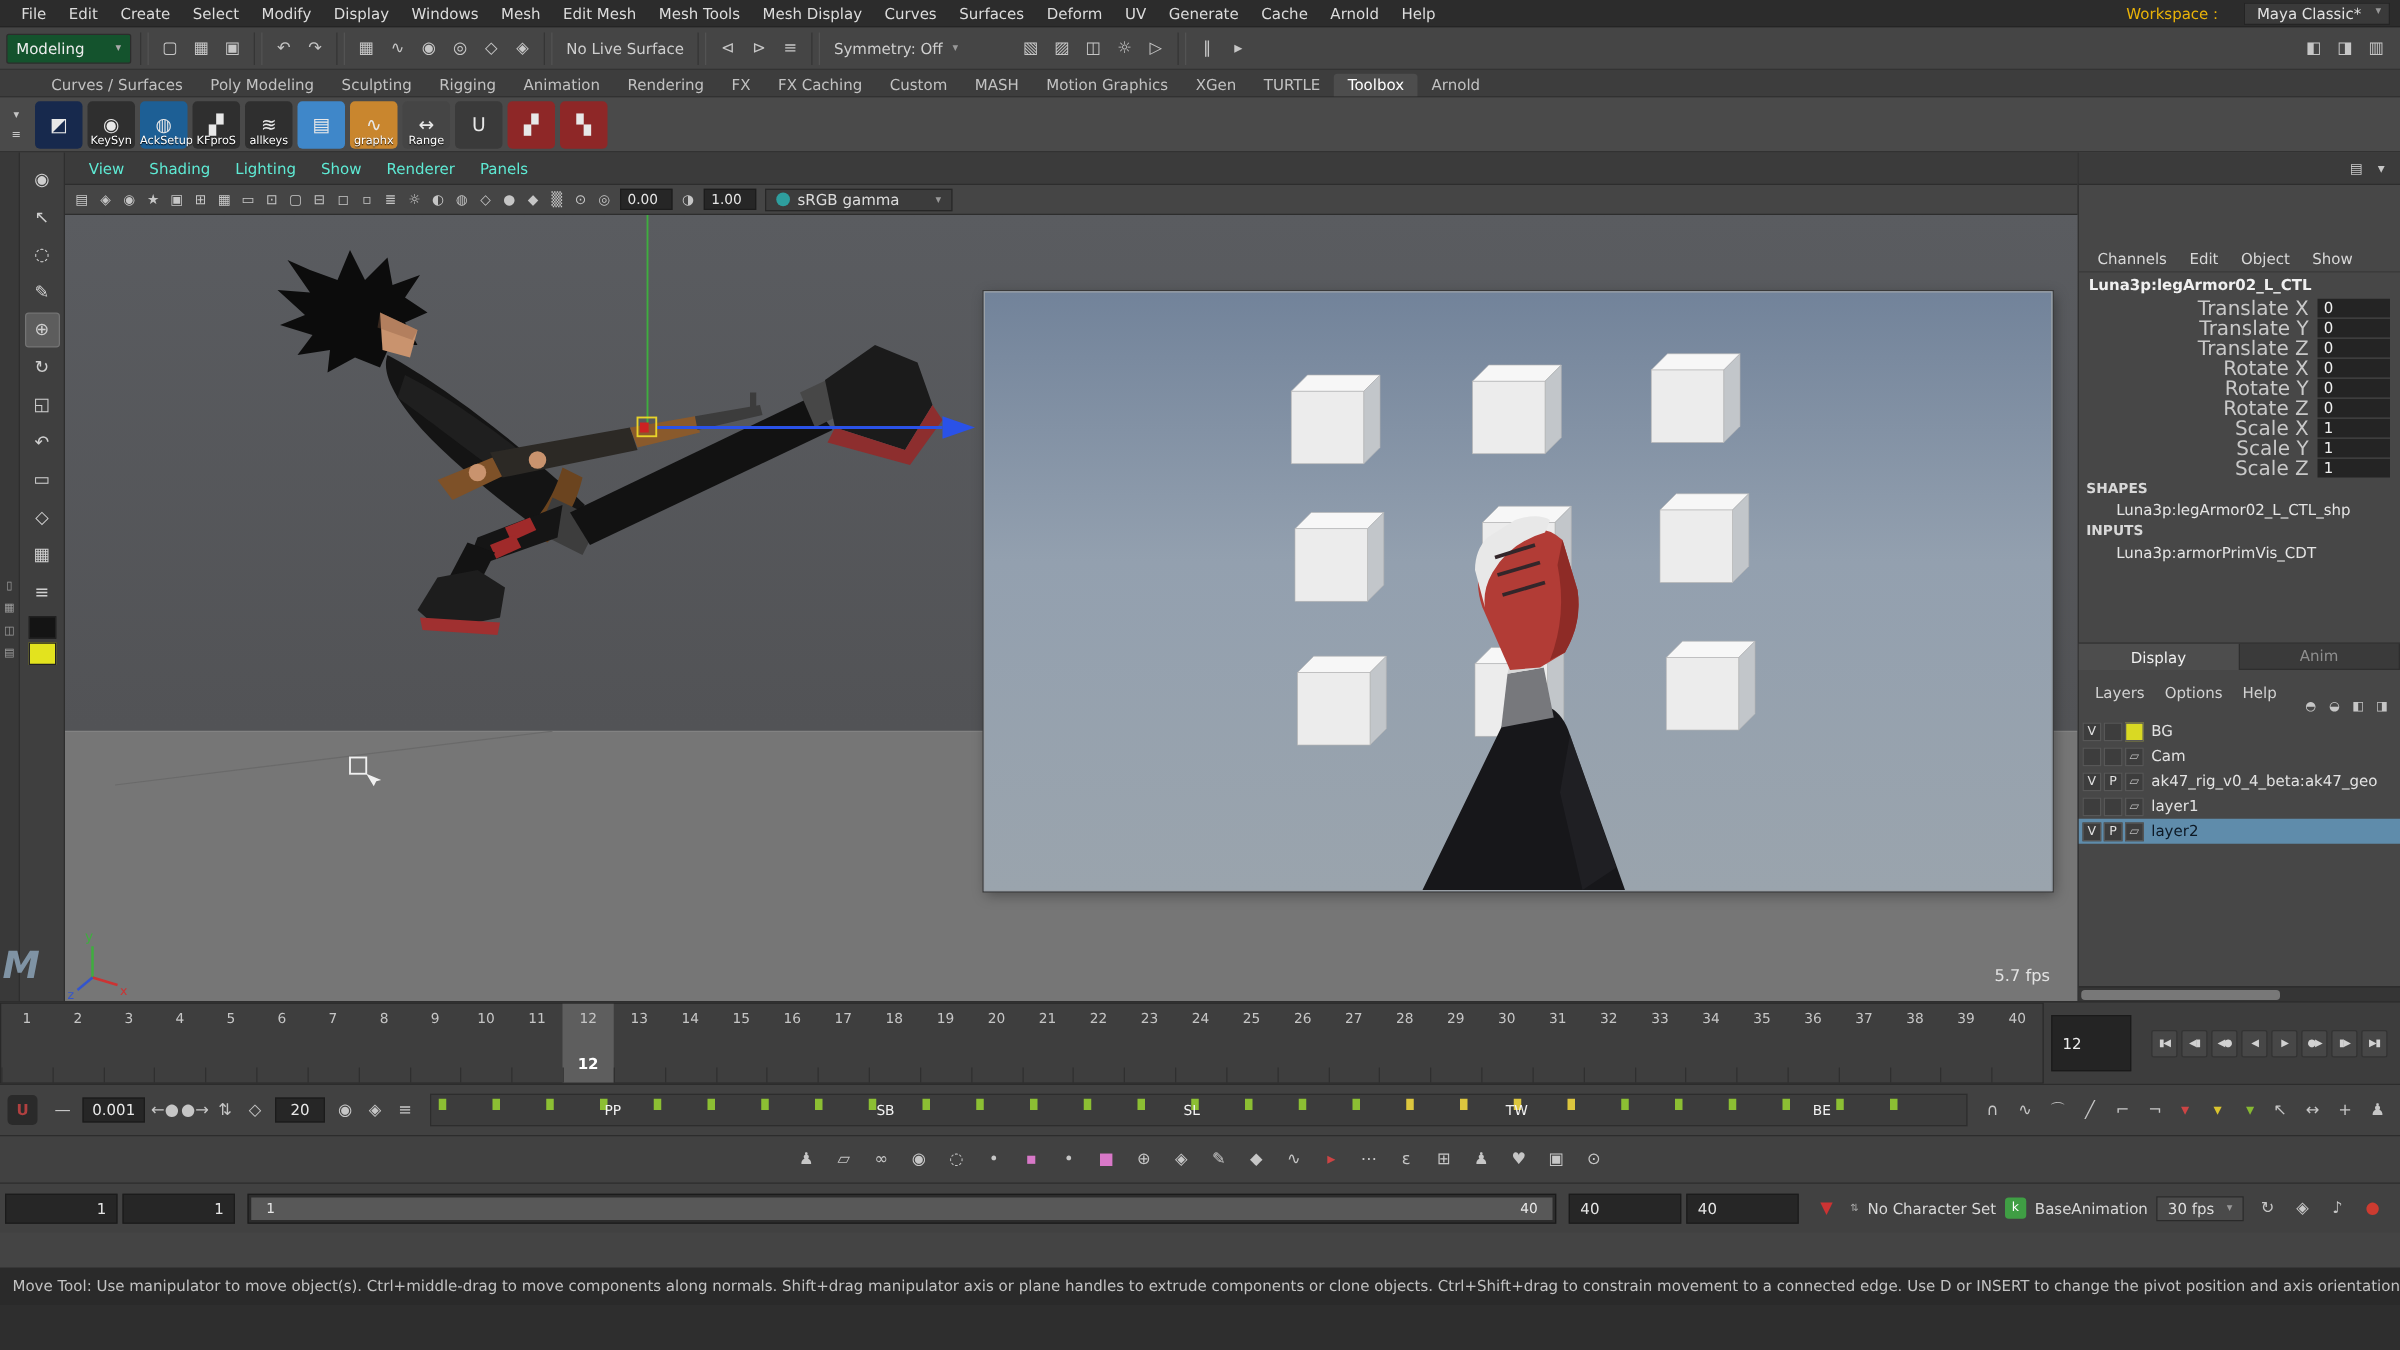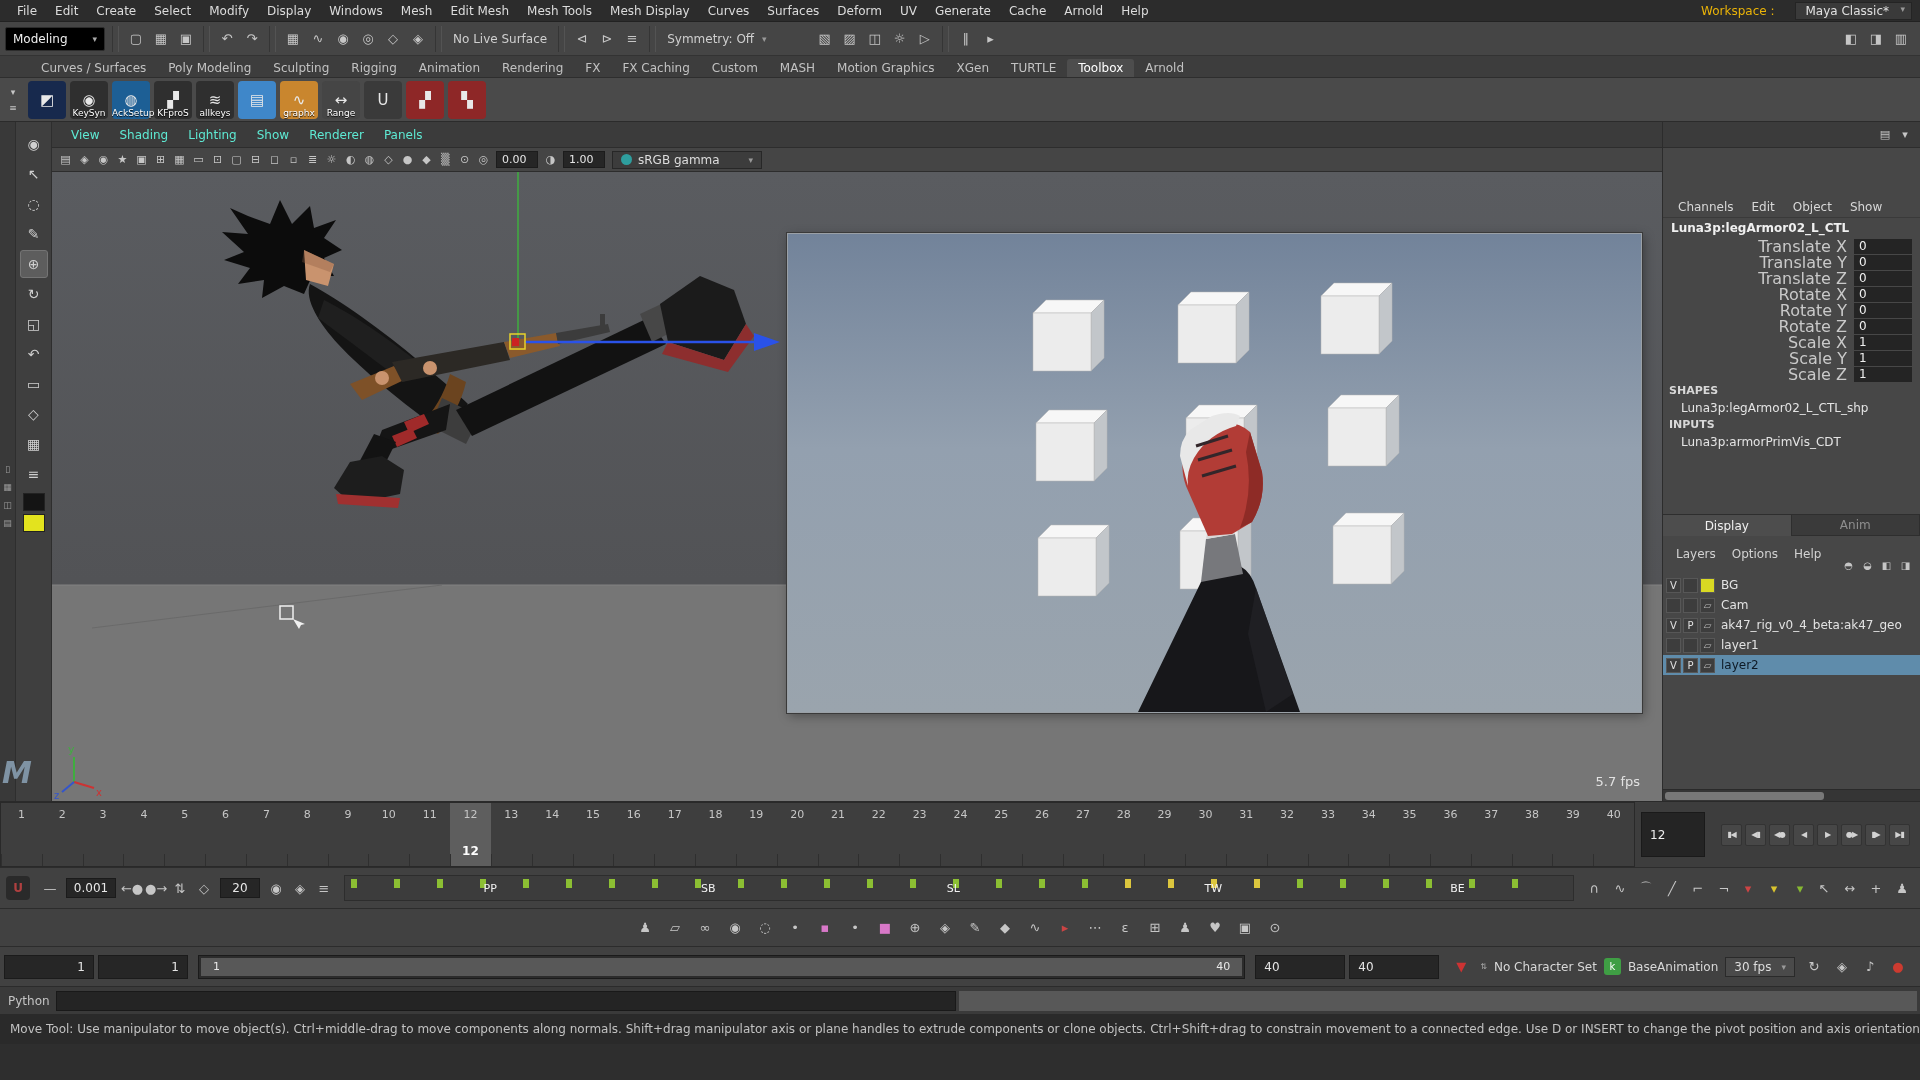--- a/index.html
+++ b/index.html
@@ -12,21 +12,21 @@
   display:flex;align-items:center;padding:0 8px;border-bottom:1px solid #222;}
 .menubar .mitem{padding:2px 9px;color:#dcdcdc;font-size:12px;white-space:nowrap;cursor:default;}
 .menubar .spacer{flex:1;}
 .ws-label{color:#eab308;margin-right:20px;}
 .ws-value{background:#3a3a3a;border:1px solid #242424;color:#e0e0e0;padding:1px 22px 1px 10px;position:relative;}
 .ws-value::after{content:"▾";position:absolute;right:6px;color:#999;font-size:9px;}
 
 
 .statusline{position:absolute;top:22px;left:0;right:0;height:34px;background:#454545;
   border-bottom:1px solid #333;display:flex;align-items:center;padding:0 5px;}
-.menuset{width:100px;height:24px;background:#000000;border:1px solid #2c2c2c;border-radius:2px;
+.menuset{width:100px;height:24px;background:#14532d;border:1px solid #2c2c2c;border-radius:2px;
   display:flex;align-items:center;justify-content:space-between;padding:0 7px;color:#eee;margin-right:4px;}
 .menuset .arrow{font-size:9px;color:#aaa;}
 .sl-group{display:flex;align-items:center;gap:1px;padding:0 2px;}
 .sl-div{width:7px;height:26px;border-left:1px solid #353535;border-right:1px solid #535353;margin:0 3px;}
 .icon{width:24px;height:24px;display:flex;align-items:center;justify-content:center;
   color:#c6c6c6;font-size:13px;cursor:default;flex:none;}
 .icon.small{width:18px;height:18px;font-size:11px;}
 .sl-text{color:#cfcfcf;padding:0 8px;white-space:nowrap;}
 .sl-flex{flex:1;}
 .sl-gap{width:44px;}
@@ -91,21 +91,21 @@
   background:#3b3b3b;border-bottom:1px solid #2d2d2d;gap:2px;}
 .cb-menu{height:22px;display:flex;align-items:center;gap:4px;padding:0 8px;border-bottom:1px solid #3a3a3a;margin-top:48px;}
 .cb-menu .mitem{padding:1px 7px;color:#d8d8d8;}
 .cb-object{height:20px;line-height:20px;padding:0 8px;color:#f0f0f0;font-weight:bold;
   font-size:12px;white-space:nowrap;overflow:hidden;}
 .cb-row{display:flex;height:16px;align-items:center;}
 .cb-label{flex:1;text-align:right;padding-right:7px;color:#c9c9c9;font-size:16px;white-space:nowrap;}
 .cb-value{width:58px;background:#242424;color:#efefef;font-size:12px;height:15px;line-height:15px;
   padding:0 5px;margin-right:8px;}
 .cb-section{height:18px;line-height:18px;padding:0 6px;color:#d8d8d8;font-weight:bold;font-size:11px;}
-.cb-sub{height:16px;line-height:16px;padding:0 18px;color:#e4e4e4;font-size:12px;white-space:nowrap;overflow:hidden;}
+.cb-sub{height:16px;line-height:16px;padding:0 30px;color:#e4e4e4;font-size:12px;white-space:nowrap;overflow:hidden;}
 .cb-spacer{height:64px;}
 
 .layer-editor{flex:1;display:flex;flex-direction:column;border-top:1px solid #2e2e2e;min-height:0;}
 .le-tabs{height:21px;display:flex;}
 .le-tab{flex:1;display:flex;align-items:center;justify-content:center;background:#3a3a3a;
   color:#8f8f8f;border-right:1px solid #2e2e2e;border-bottom:1px solid #2e2e2e;font-size:12px;}
 .le-tab.active{background:#4d4d4d;color:#f0f0f0;border-bottom:none;}
 .le-menu{height:19px;display:flex;align-items:center;gap:2px;padding:0 6px;}
 .le-menu .mitem{padding:0 7px;color:#d2d2d2;margin-top:16px;}
 .le-icons{height:20px;display:flex;align-items:center;justify-content:flex-end;gap:2px;padding:0 6px;}
@@ -908,23 +908,18 @@
       <div style="display:flex;gap:4px">
 
       <span class="icon">↻</span>
           <span class="icon">◈</span>
           <span class="icon">♪</span>
           <span class="icon" style="color: rgb(204, 59, 48);">●</span>
         </div>
     </div>
   </div>
 
-  <div class="commandline">
-    <span class="cl-label">Python</span>
-    <div class="cl-input"></div>
-    <div class="cl-output"></div>
-  </div>
 
   <div class="helpline">
     <span>Move Tool: Use manipulator to move object(s). Ctrl+middle-drag to move components along normals. Shift+drag manipulator axis or plane handles to extrude components or clone objects. Ctrl+Shift+drag to constrain movement to a connected edge. Use D or INSERT to change the pivot position and axis orientation.</span>
   </div>
   <div class="bottomfill"></div>
 </div>
 
 </body></html>

